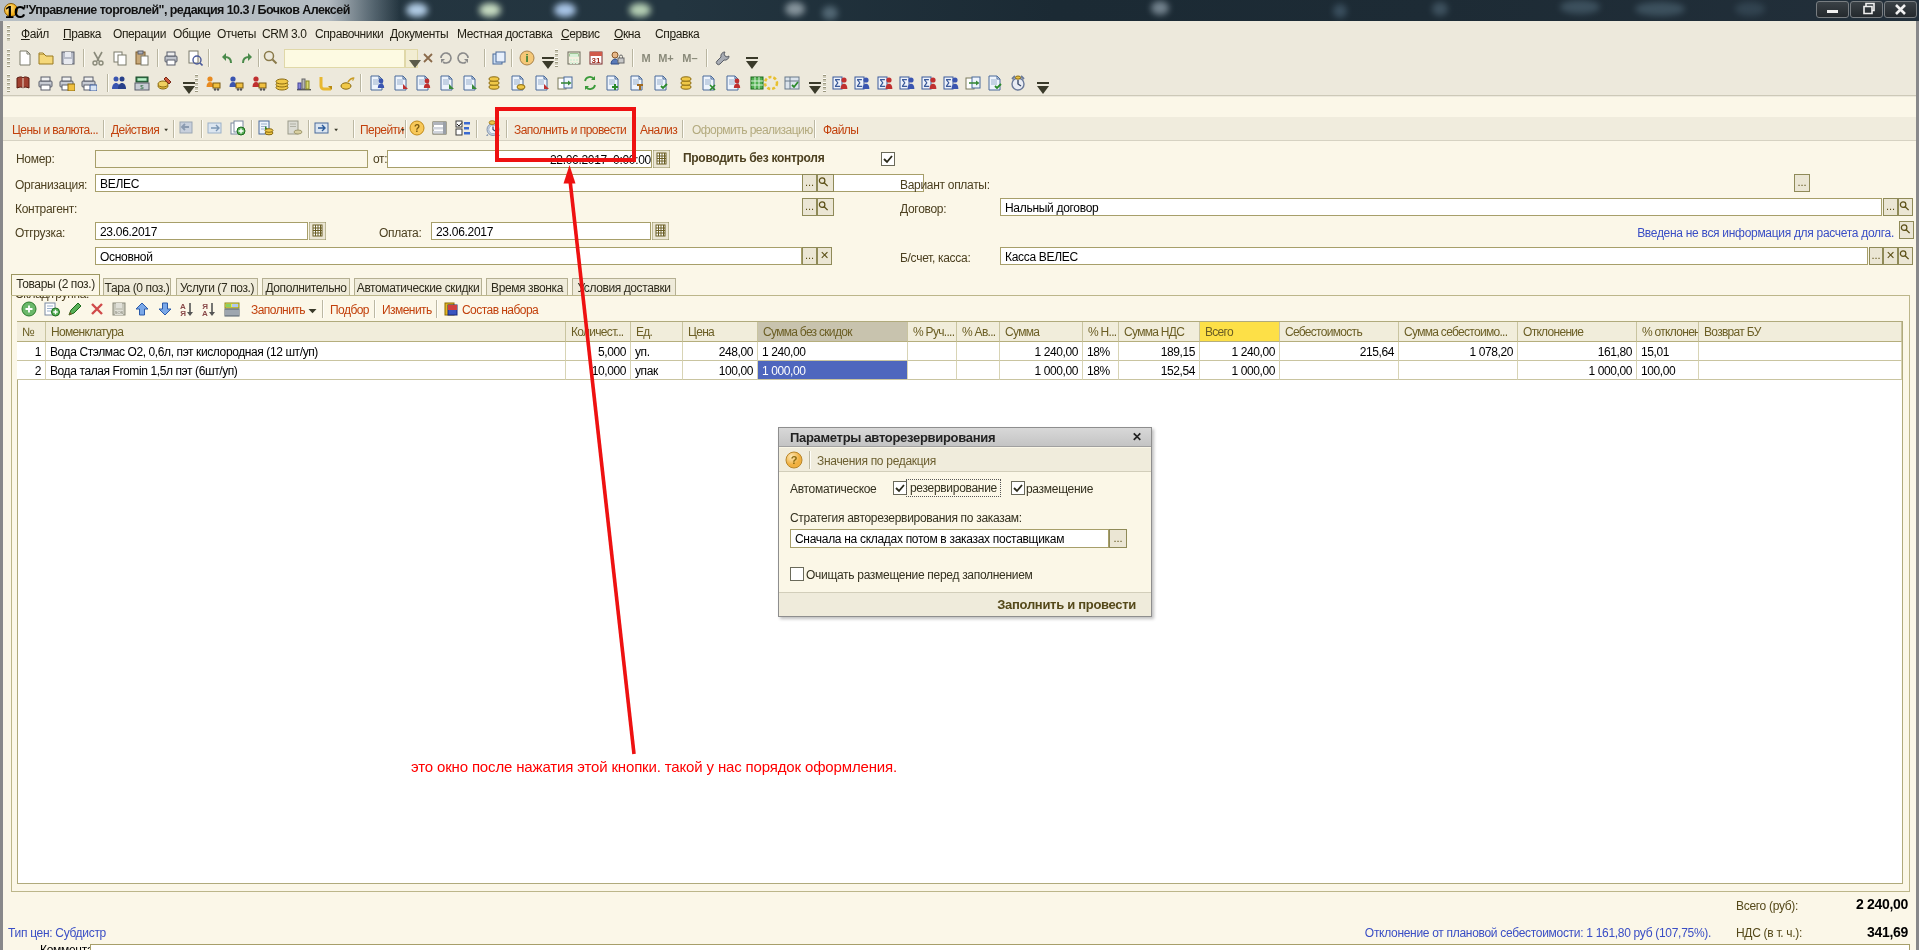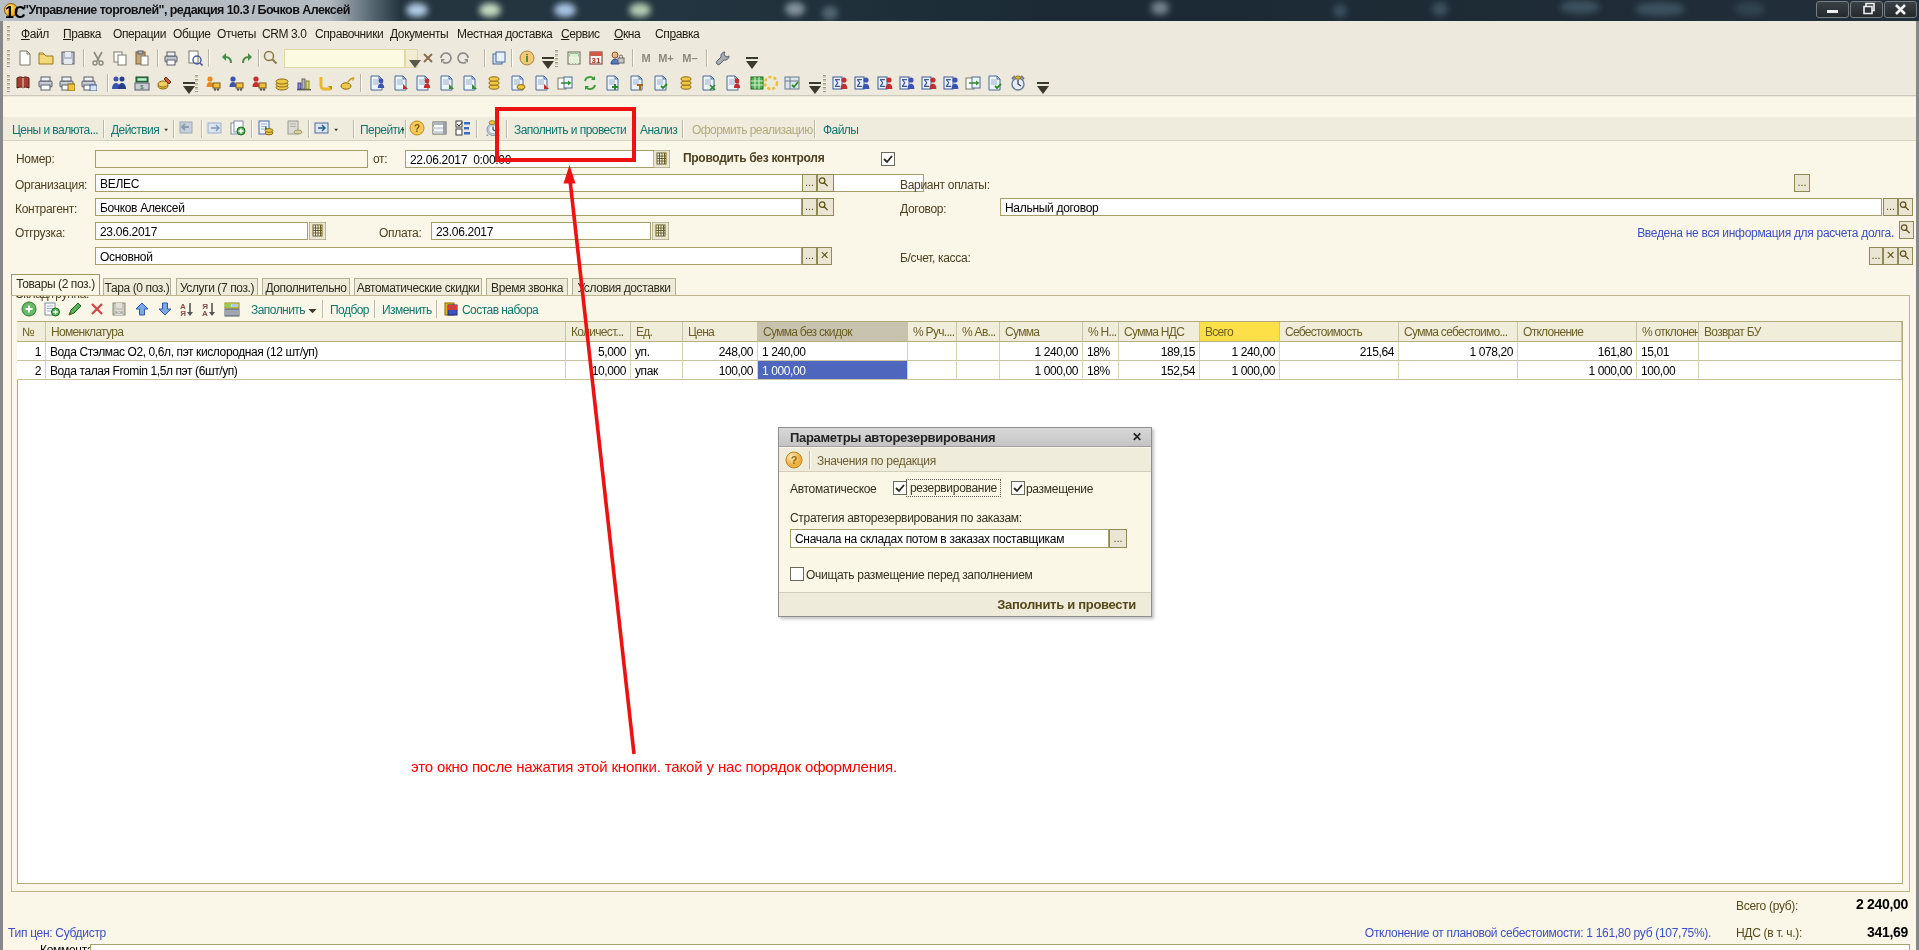--- a/index.html
+++ b/index.html
@@ -23,21 +23,21 @@
 #tb1 { position:absolute; left:3px; top:45px; width:1913px; height:26px; background:#EDE9DC; }
 #tb2 { position:absolute; left:3px; top:71px; width:1913px; height:25px; background:#EDE9DC; border-bottom:1px solid #cdc9b8; }
 .tsep { position:absolute; width:1px; height:18px; top:4px; background:#b9b5a0; box-shadow:1px 0 0 #fdfcf5; }
 .ico { position:absolute; width:16px; height:16px; top:5px; }
 .ico2 { position:absolute; width:16px; height:16px; top:4px; }
 #docwin { position:absolute; left:3px; top:97px; width:1913px; height:853px; background:#FBF7E8; }
 #doctitle { position:absolute; left:0; top:0; width:1913px; height:19px;
   background:linear-gradient(#b8b8b8,#a4a4a4); border-bottom:1px solid #8e8e8e; }
 #doctitle .t { position:absolute; left:24px; top:2px; font-size:12.5px; font-weight:bold; color:#6c6c6c; letter-spacing:-0.2px;}
 #doctb { position:absolute; left:0; top:20px; width:1913px; height:24px; background:#F0ECDD; border-bottom:1px solid #d6d2c2; }
-.tbtxt { position:absolute; top:6px; font-size:12px; color:#0f766e; letter-spacing:-0.55px; white-space:nowrap; }
+.tbtxt { position:absolute; top:6px; font-size:12px; color:#c2410c; letter-spacing:-0.55px; white-space:nowrap; }
 .tbtxt.gray { color:#b3aa7e; }
 .dsep { position:absolute; width:1px; height:18px; top:3px; background:#bcb8a3; box-shadow:1px 0 0 #fffef8; }
 .lbl { position:absolute; font-size:12px; color:#4c4020; letter-spacing:-0.3px; white-space:nowrap; }
 .inp { position:absolute; height:18px; background:#fff; border:1px solid #a79f6a; font-size:12px; color:#000;
   padding:2px 0 0 4px; letter-spacing:-0.3px; white-space:nowrap; }
 .inp.dis { background:#FBF7E8; }
 .sbtn { position:absolute; width:17px; height:18px; background:#EBE6D4; border:1px solid #8f8a58;
   color:#5c5017; font-size:11px; text-align:center; }
 .tab { position:absolute; top:278px; height:17px; background:#EFEBDA; border:1px solid #b5b093; border-bottom:none;
   font-size:12px; color:#2e2b1c; padding-top:2px; letter-spacing:-0.4px; text-align:center; }
@@ -622,21 +622,21 @@
       <div class="dsep" style="left:630px"></div>
       <div class="tbtxt" style="left:637px">Анализ</div>
       <div class="dsep" style="left:679px"></div>
       <div class="tbtxt gray" style="left:689px">Оформить реализацию</div>
       <div class="dsep" style="left:811px"></div>
       <div class="tbtxt" style="left:820px">Файлы</div>
     </div>
     <div class="lbl" style="left:13px;top:55px;">Номер:</div>
     <div class="inp dis" style="left:92px;top:53px;width:273px;"></div>
     <div class="lbl" style="left:370px;top:55px;">от:</div>
-    <div class="inp" style="left:402px;top:53px;width:265px;">22.06.2017&nbsp; 0:00:00</div>
+    <div class="inp" style="left:384px;top:53px;width:265px;text-align:right;">22.06.2017&nbsp; 0:00:00</div>
     <svg style="position:absolute;left:650px;top:53px" width="17" height="18" viewBox="0 0 17 18">
       <rect x="0" y="0" width="17" height="18" fill="#EBE6D4" stroke="#8f8a58"></rect>
       <g transform="translate(3,2)">
         <rect x="1" y="1" width="9" height="11" fill="#fff" stroke="#6b5e24"></rect>
         <g stroke="#6b5e24">
           <path d="M1 4h9M1 6.5h9M1 9h9M3.5 1v11M6 1v11M8.5 1v11"></path>
         </g>
       </g>
     </svg>
     <div class="lbl" style="left:680px;top:54px;"><b>Проводить без контроля</b></div>
@@ -645,21 +645,20 @@
       <path d="M3 7l3 3 5-6" fill="none" stroke="#2a2a1a" stroke-width="1.8"></path>
     </svg>
     <div class="lbl" style="left:12px;top:81px;">Организация:</div>
     <div class="inp" style="left:92px;top:77px;width:829px;">ВЕЛЕС</div>
     <div class="sbtn" style="left:799px;top:77px;width:15px"><span style="position:relative;top:1px">...</span></div>
     <div class="sbtn" style="left:814px;top:77px;width:17px"><span style="position:relative;top:1px"><svg width="11" height="12" viewBox="0 0 16 16">
           <circle cx="6" cy="6" r="4" fill="none" stroke="#5c5017" stroke-width="1.8"></circle>
           <path d="M9 9l5 5" stroke="#5c5017" stroke-width="2"></path>
         </svg></span></div>
     <div class="lbl" style="left:12px;top:105px;">Контрагент:</div>
-    <div class="inp" style="left:92px;top:101px;width:707px;">Бочков Алексей</div>
     <div class="sbtn" style="left:799px;top:101px;width:15px"><span style="position:relative;top:1px">...</span></div>
     <div class="sbtn" style="left:814px;top:101px;width:17px"><span style="position:relative;top:1px"><svg width="11" height="12" viewBox="0 0 16 16">
           <circle cx="6" cy="6" r="4" fill="none" stroke="#5c5017" stroke-width="1.8"></circle>
           <path d="M9 9l5 5" stroke="#5c5017" stroke-width="2"></path>
         </svg></span></div>
     <div class="lbl" style="left:12px;top:129px;">Отгрузка:</div>
     <div class="inp" style="left:92px;top:125px;width:213px;">23.06.2017</div>
     <svg style="position:absolute;left:306px;top:125px" width="17" height="18" viewBox="0 0 17 18">
       <rect x="0" y="0" width="17" height="18" fill="#EBE6D4" stroke="#8f8a58"></rect>
       <g transform="translate(3,2)">
@@ -692,20 +691,21 @@
     <div class="sbtn" style="left:1895px;top:101px;width:15px"><span style="position:relative;top:1px"><svg width="11" height="12" viewBox="0 0 16 16">
           <circle cx="6" cy="6" r="4" fill="none" stroke="#5c5017" stroke-width="1.8"></circle>
           <path d="M9 9l5 5" stroke="#5c5017" stroke-width="2"></path>
         </svg></span></div>
     <div class="lbl blue" style="right:22px;top:129px">Введена не вся информация для расчета долга.</div>
     <div class="sbtn" style="left:1896px;top:124px;width:15px"><span style="position:relative;top:1px"><svg width="11" height="12" viewBox="0 0 16 16">
           <circle cx="6" cy="6" r="4" fill="none" stroke="#5c5017" stroke-width="1.8"></circle>
           <path d="M9 9l5 5" stroke="#5c5017" stroke-width="2"></path>
         </svg></span></div>
     <div class="lbl" style="left:897px;top:154px;">Б/счет, касса:</div>
+    <div class="inp" style="left:997px;top:150px;width:868px;">Касса ВЕЛЕС</div>
     <div class="sbtn" style="left:1866px;top:150px;width:14px"><span style="position:relative;top:1px">...</span></div>
     <div class="sbtn" style="left:1880px;top:150px;width:15px"><span style="position:relative;top:1px">✕</span></div>
     <div class="sbtn" style="left:1895px;top:150px;width:15px"><span style="position:relative;top:1px"><svg width="11" height="12" viewBox="0 0 16 16">
           <circle cx="6" cy="6" r="4" fill="none" stroke="#5c5017" stroke-width="1.8"></circle>
           <path d="M9 9l5 5" stroke="#5c5017" stroke-width="2"></path>
         </svg></span></div>
   </div>
 <div class="tab active" style="left:11px;width:89px">Товары (2 поз.)</div>
 <div class="tab" style="left:103px;width:68px">Тара (0 поз.)</div>
 <div class="tab" style="left:176px;width:82px">Услуги (7 поз.)</div>

